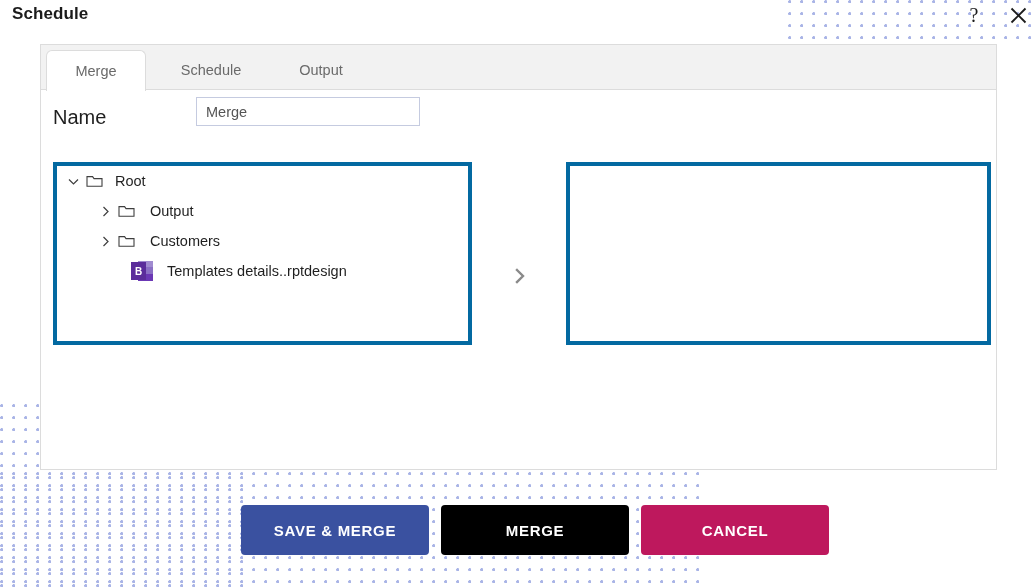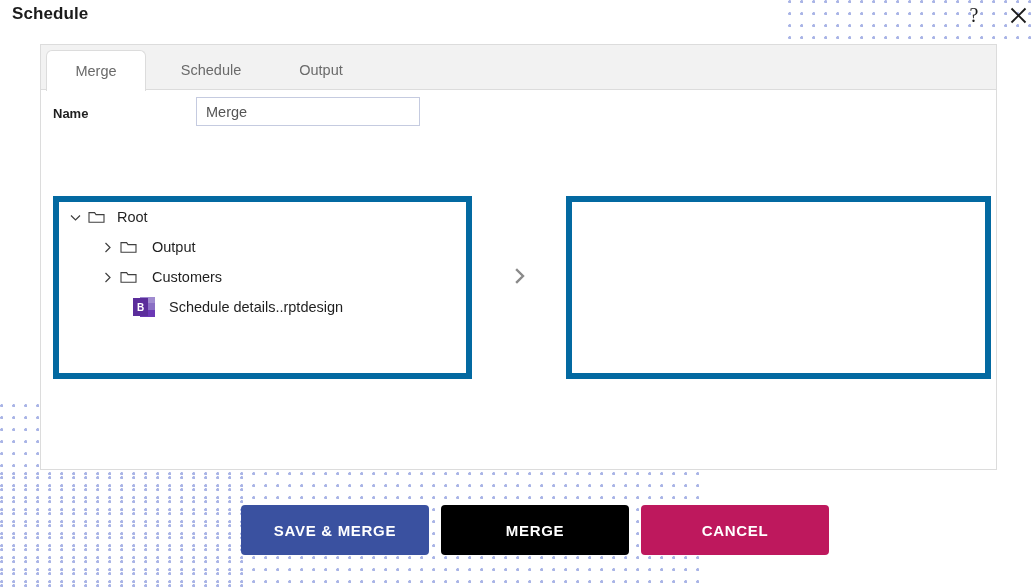--- a/index.html
+++ b/index.html
@@ -122,23 +122,22 @@
   #tab-schedule{ left: 115px; width: 110px; }
   #tab-output  { left: 230px; width: 100px; }
 
   
   #card-body { position: relative; }
 
   #name-label {
     position: absolute;
     left: 12px;
     top: 16px;
-    font-size: 13px;
+    font-size: 20px;
     color: #1f1f1f;
-    font-weight: bold;
   }
   #name-input {
     position: absolute;
     left: 155px;
     top: 7px;
     width: 224px;
     height: 29px;
     box-sizing: border-box;
     border: 1px solid #c5cbe0;
     background: #ffffff;
@@ -146,24 +145,24 @@
     font-family: "Liberation Sans", sans-serif;
     font-size: 14.5px;
     color: #555555;
     outline: none;
     border-radius: 0;
   }
 
   
   .panel {
     position: absolute;
-    top: 106px;
+    top: 72px;
     height: 183px;
     box-sizing: border-box;
-    border: 6px solid #0369a1;
+    border: 4px solid #0369a1;
     background: #ffffff;
     overflow: auto;
   }
   #tree-panel  { left: 12px;  width: 419px; }
   #target-panel{ left: 525px; width: 425px; }
 
   #transfer-arrow {
     position: absolute;
     left: 468px;
     top: 175px;
@@ -342,21 +341,21 @@
         <span class="tree-label">Customers</span>
       </div>
 
       <div class="tree-row level-1 doc-row">
         <span class="doc-ico">
           <span class="sheet-top"></span>
           <span class="sheet-mid"></span>
           <span class="sheet-bot"></span>
           <span class="badge">B</span>
         </span>
-        <span class="tree-label">Schedule details..rptdesign</span>
+        <span class="tree-label">Templates details..rptdesign</span>
       </div>
 
     </div>
 
     <div id="transfer-arrow">
       <svg width="16" height="18" viewBox="0 0 16 18" aria-hidden="true">
         <polyline points="5,3 11,9 5,15" fill="none" stroke="#8a8a8a" stroke-width="2.4" stroke-linecap="square"></polyline>
       </svg>
     </div>
 

